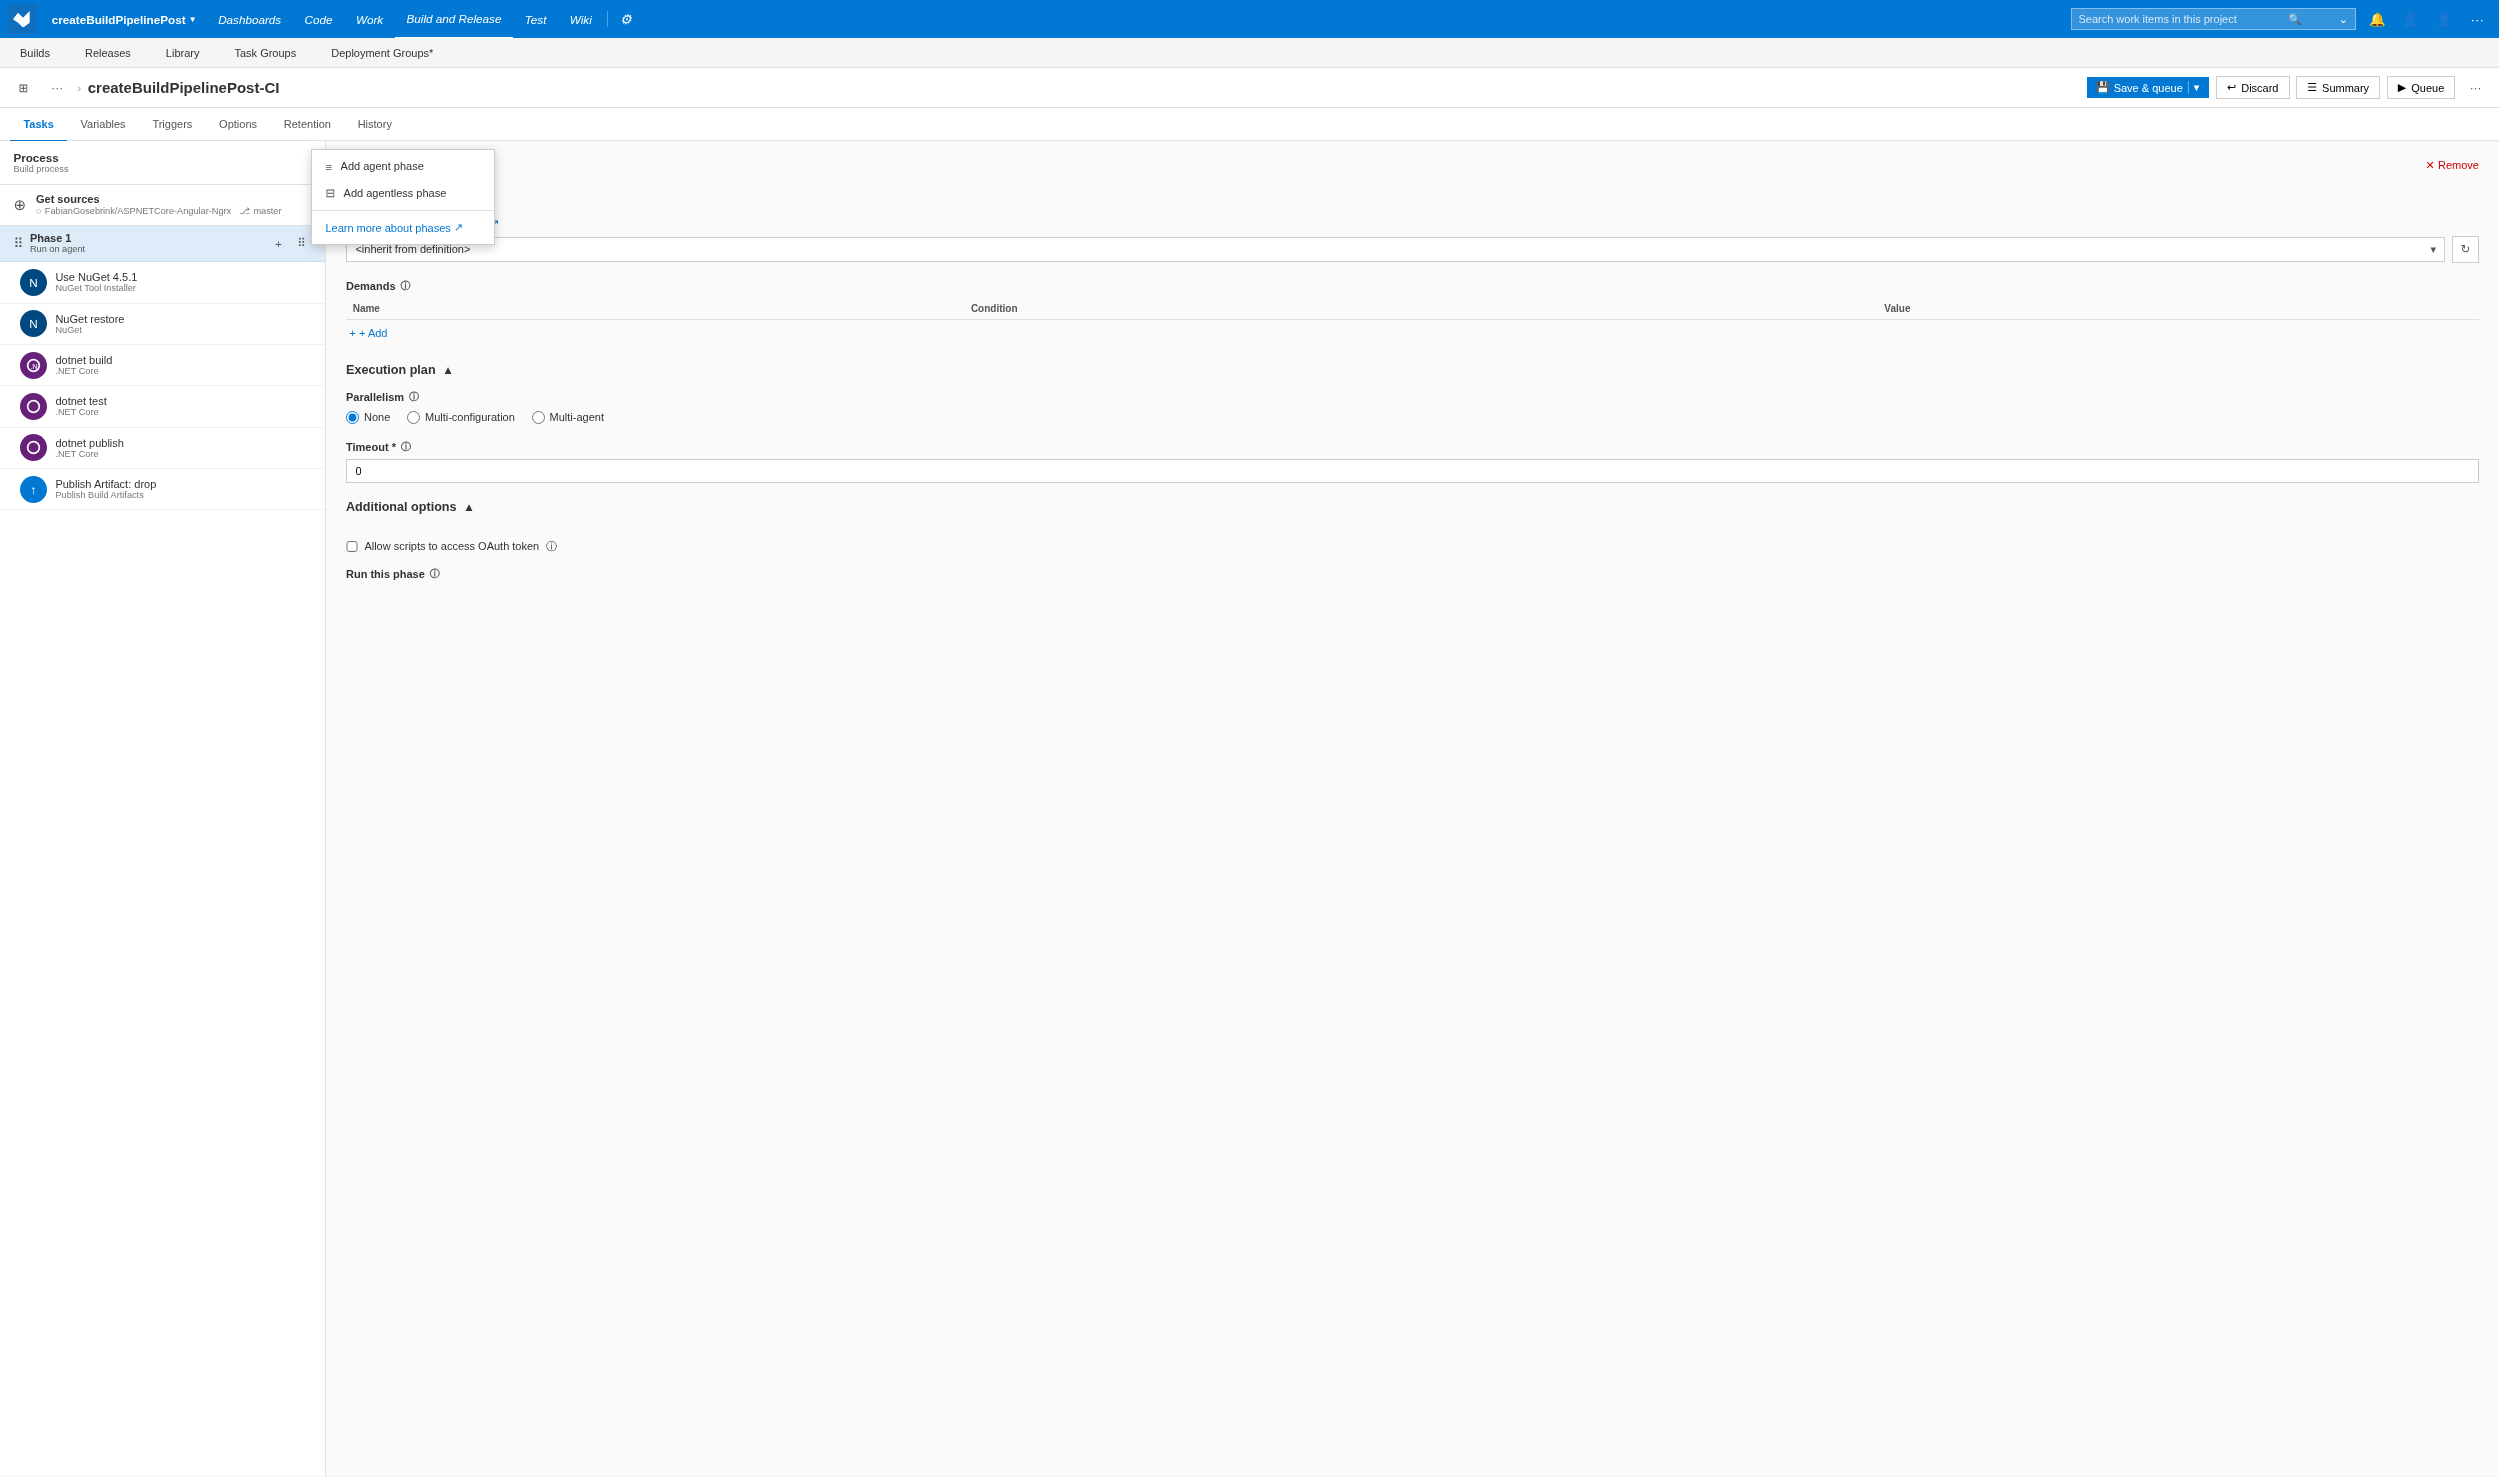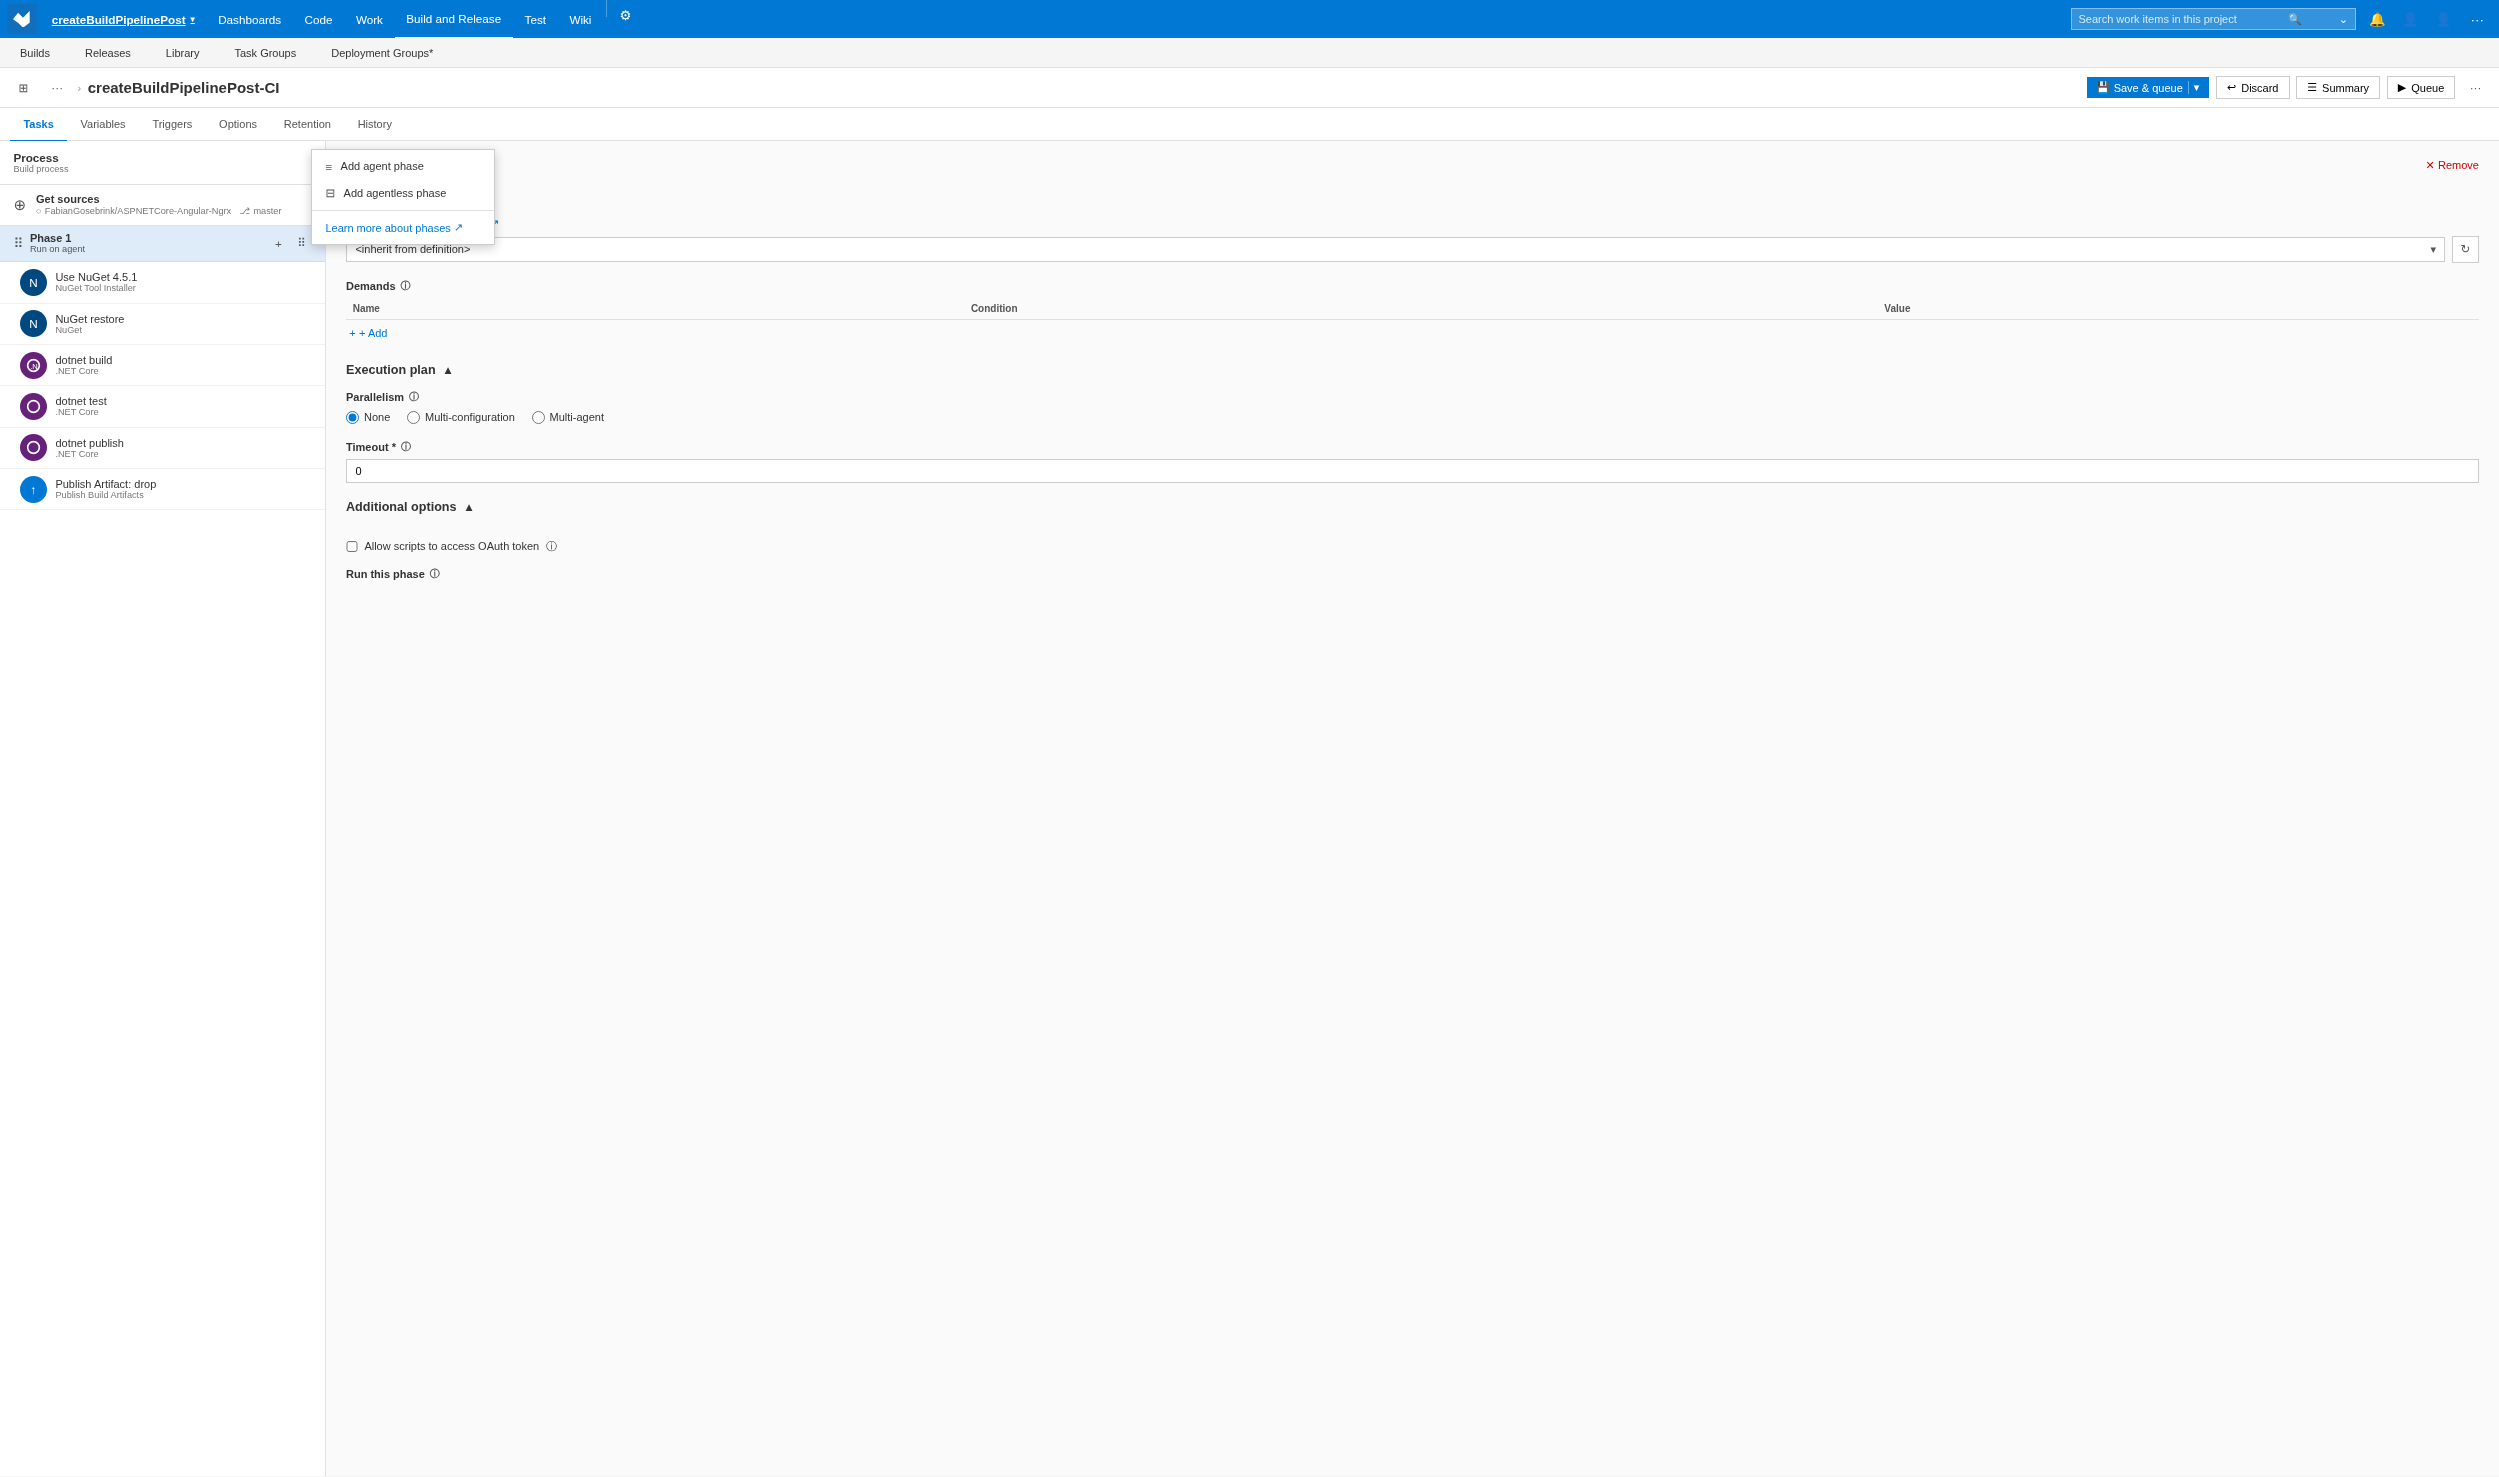--- a/index.html
+++ b/index.html
@@ -21,26 +21,26 @@
       display: flex; align-items: center; justify-content: center;
       margin-right: 6.7px;
       border-radius: 1.7px;
     }
     .top-nav .project-name {
       display: flex; align-items: center;
       font-size: 11.7px; font-weight: 600;
       padding: 0 8.4px;
       cursor: pointer;
       white-space: nowrap;
-      text-decoration: underline;
     }
     .top-nav .project-name .chevron { margin-left: 5px; font-size: 8.4px; }
     .top-nav .nav-items {
-      display: flex; height: 100%;
+      display: flex; align-items: center; height: 100%;
       margin-left: 3.3px;
+      font-style: italic;
     }
     .top-nav .nav-item {
       padding: 0 11.7px;
       height: 100%;
       display: flex; align-items: center;
       cursor: pointer;
       font-size: 11.7px;
       white-space: nowrap;
     }
     .top-nav .nav-item.active { border-bottom: 1.7px solid white; }

